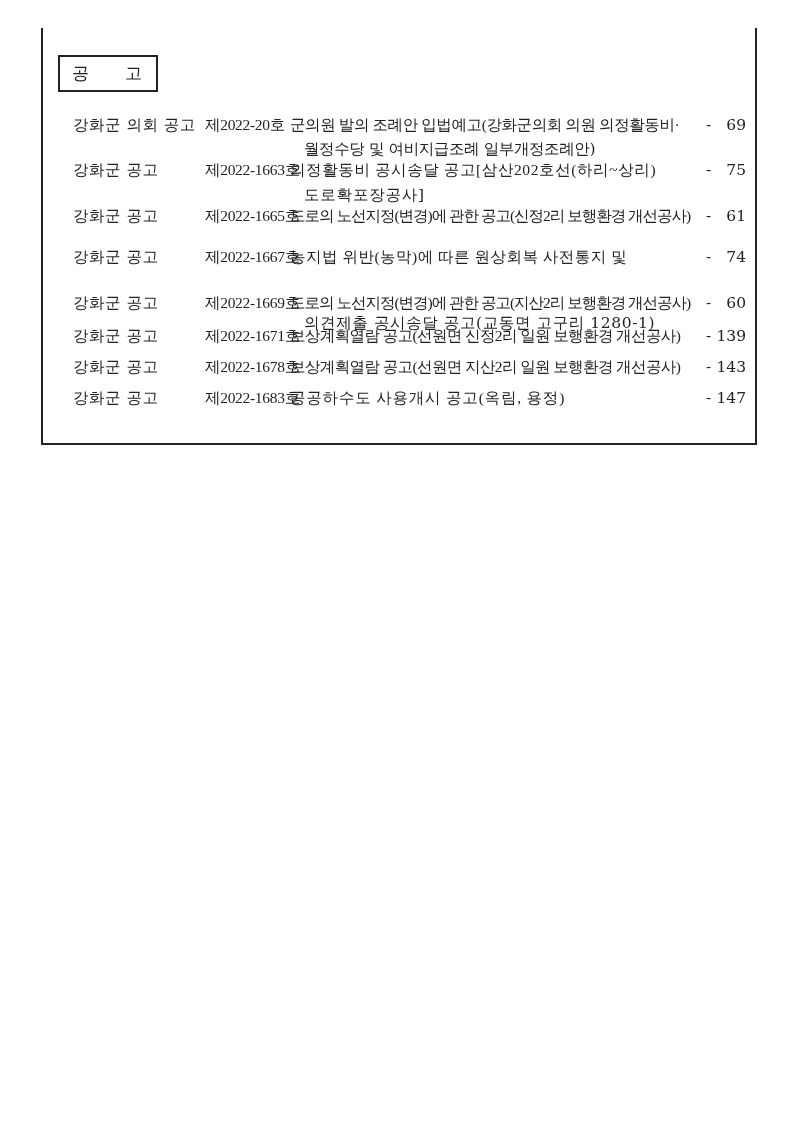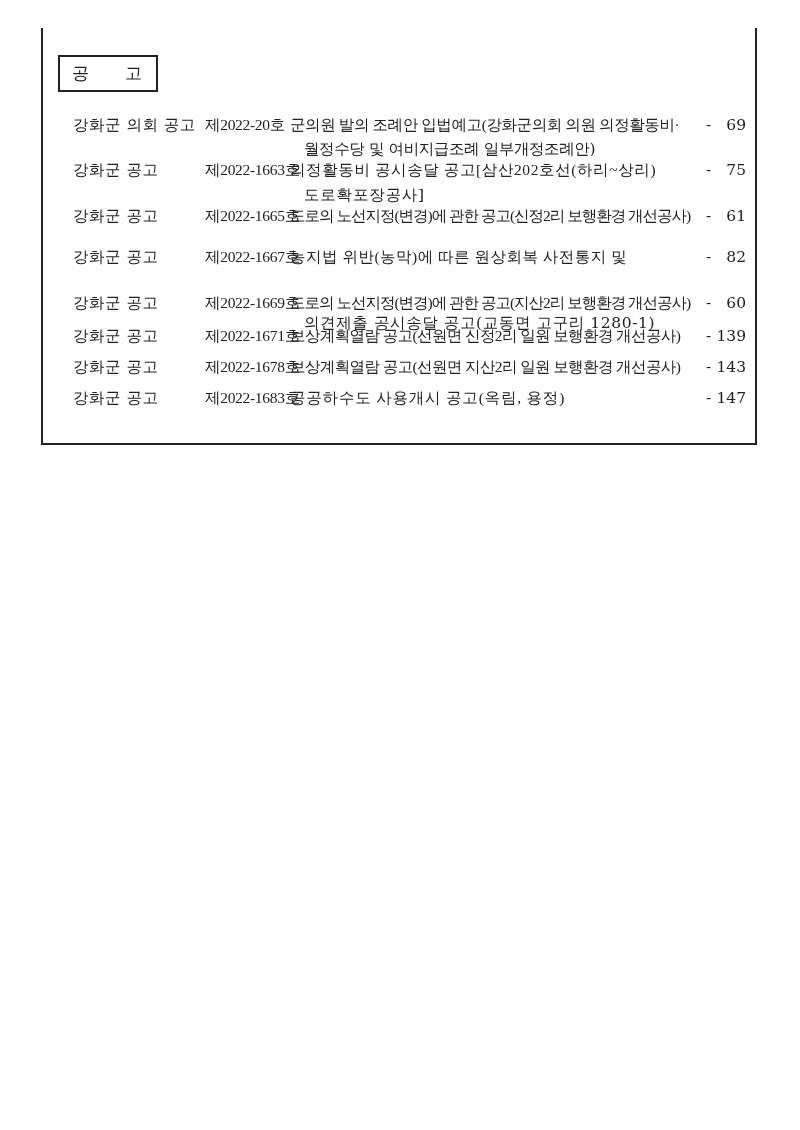--- a/index.html
+++ b/index.html
@@ -65,21 +65,21 @@
   <span class="ttl" style="letter-spacing:-1px;">도로의 노선지정(변경)에 관한 공고(신정2리 보행환경 개선공사)</span>
   <span class="dash">-</span>
   <span class="page">61</span>
 </div>
 
 <div class="entry" style="top:248px;">
   <span class="issuer">강화군  공고</span>
   <span class="num">제2022-1667호</span>
   <span class="ttl" style="letter-spacing:0.5px;">농지법  위반(농막)에  따른  원상회복  사전통지  및</span>
   <span class="dash">-</span>
-  <span class="page">82</span>
+  <span class="page">74</span>
 </div>
 <div class="entry" style="top:274px;">
   <span class="cont" style="letter-spacing:0.6px;margin-top:40px;">의견제출 공시송달 공고(교동면 고구리 1280-1)</span>
 </div>
 
 <div class="entry" style="top:294px;">
   <span class="issuer">강화군  공고</span>
   <span class="num">제2022-1669호</span>
   <span class="ttl" style="letter-spacing:-1px;">도로의 노선지정(변경)에 관한 공고(지산2리 보행환경 개선공사)</span>
   <span class="dash">-</span>

